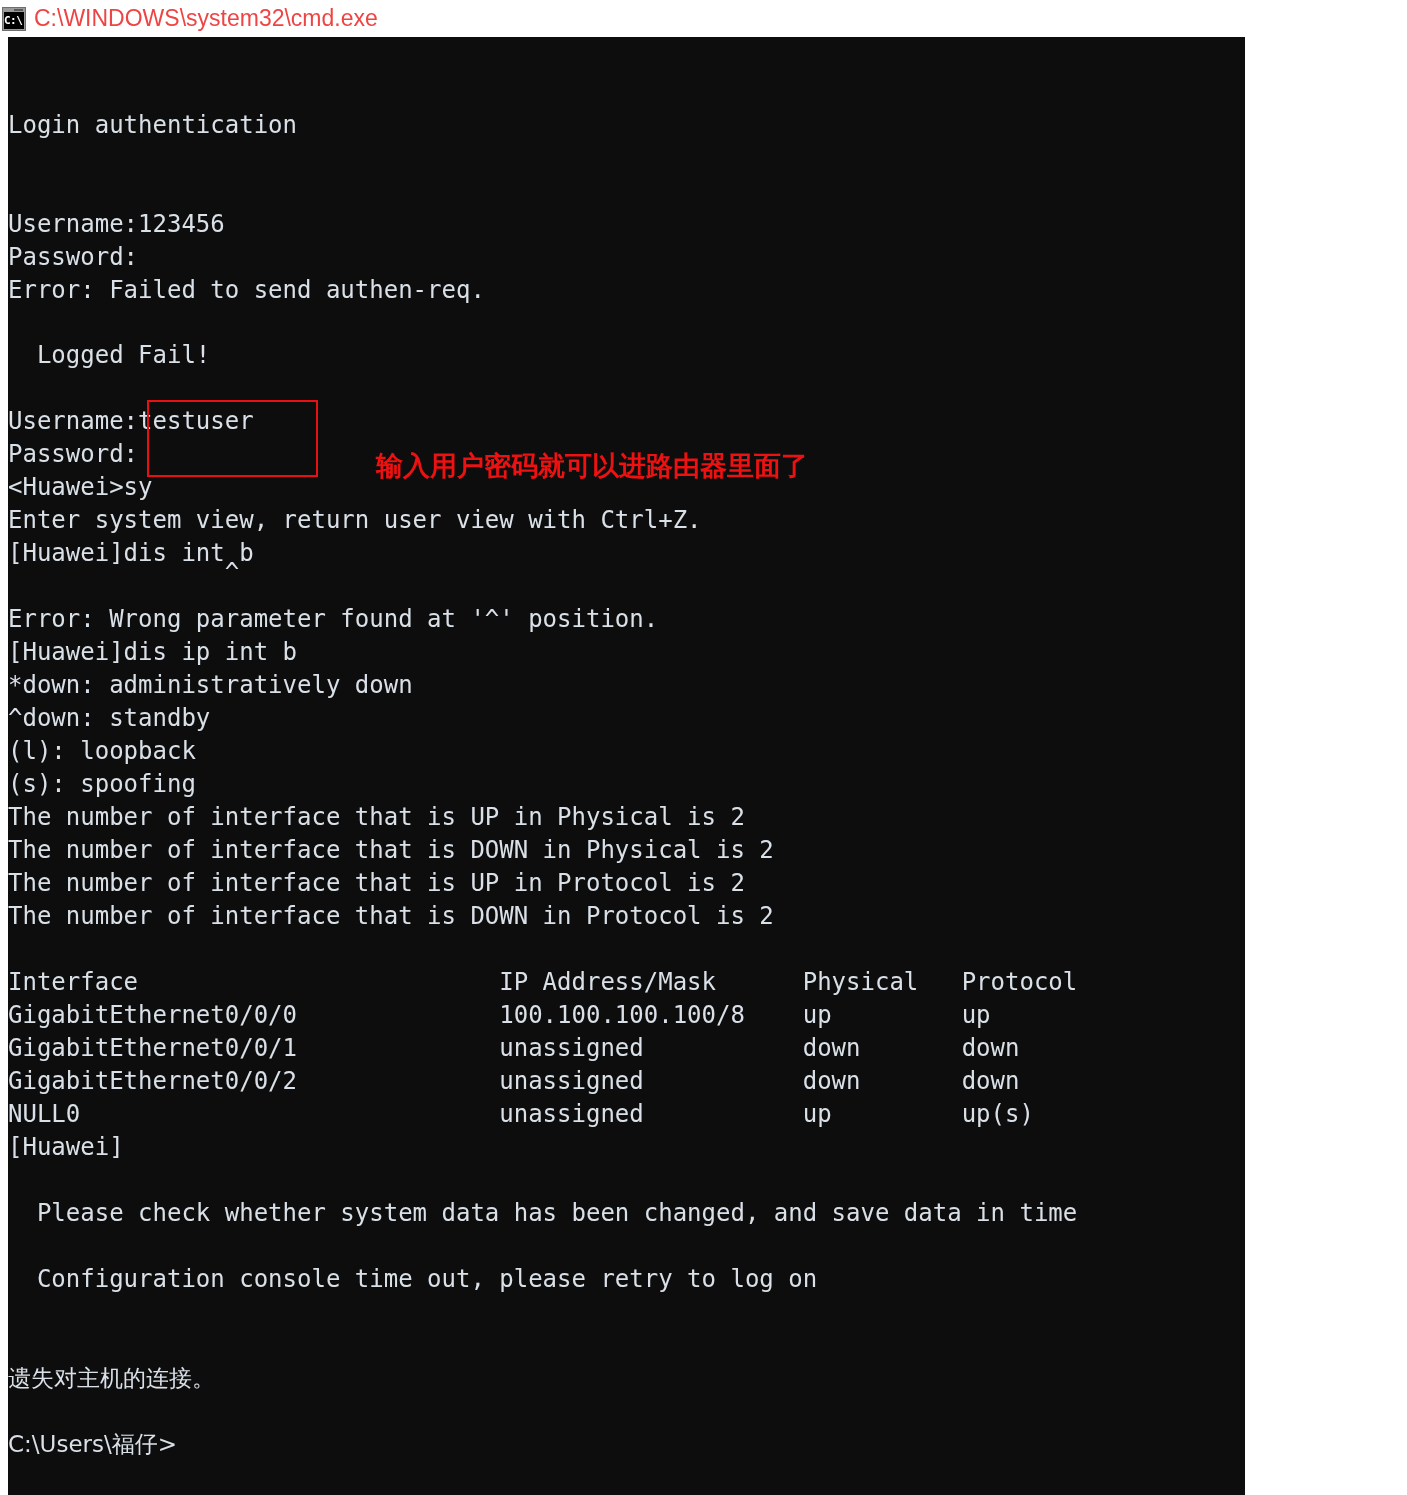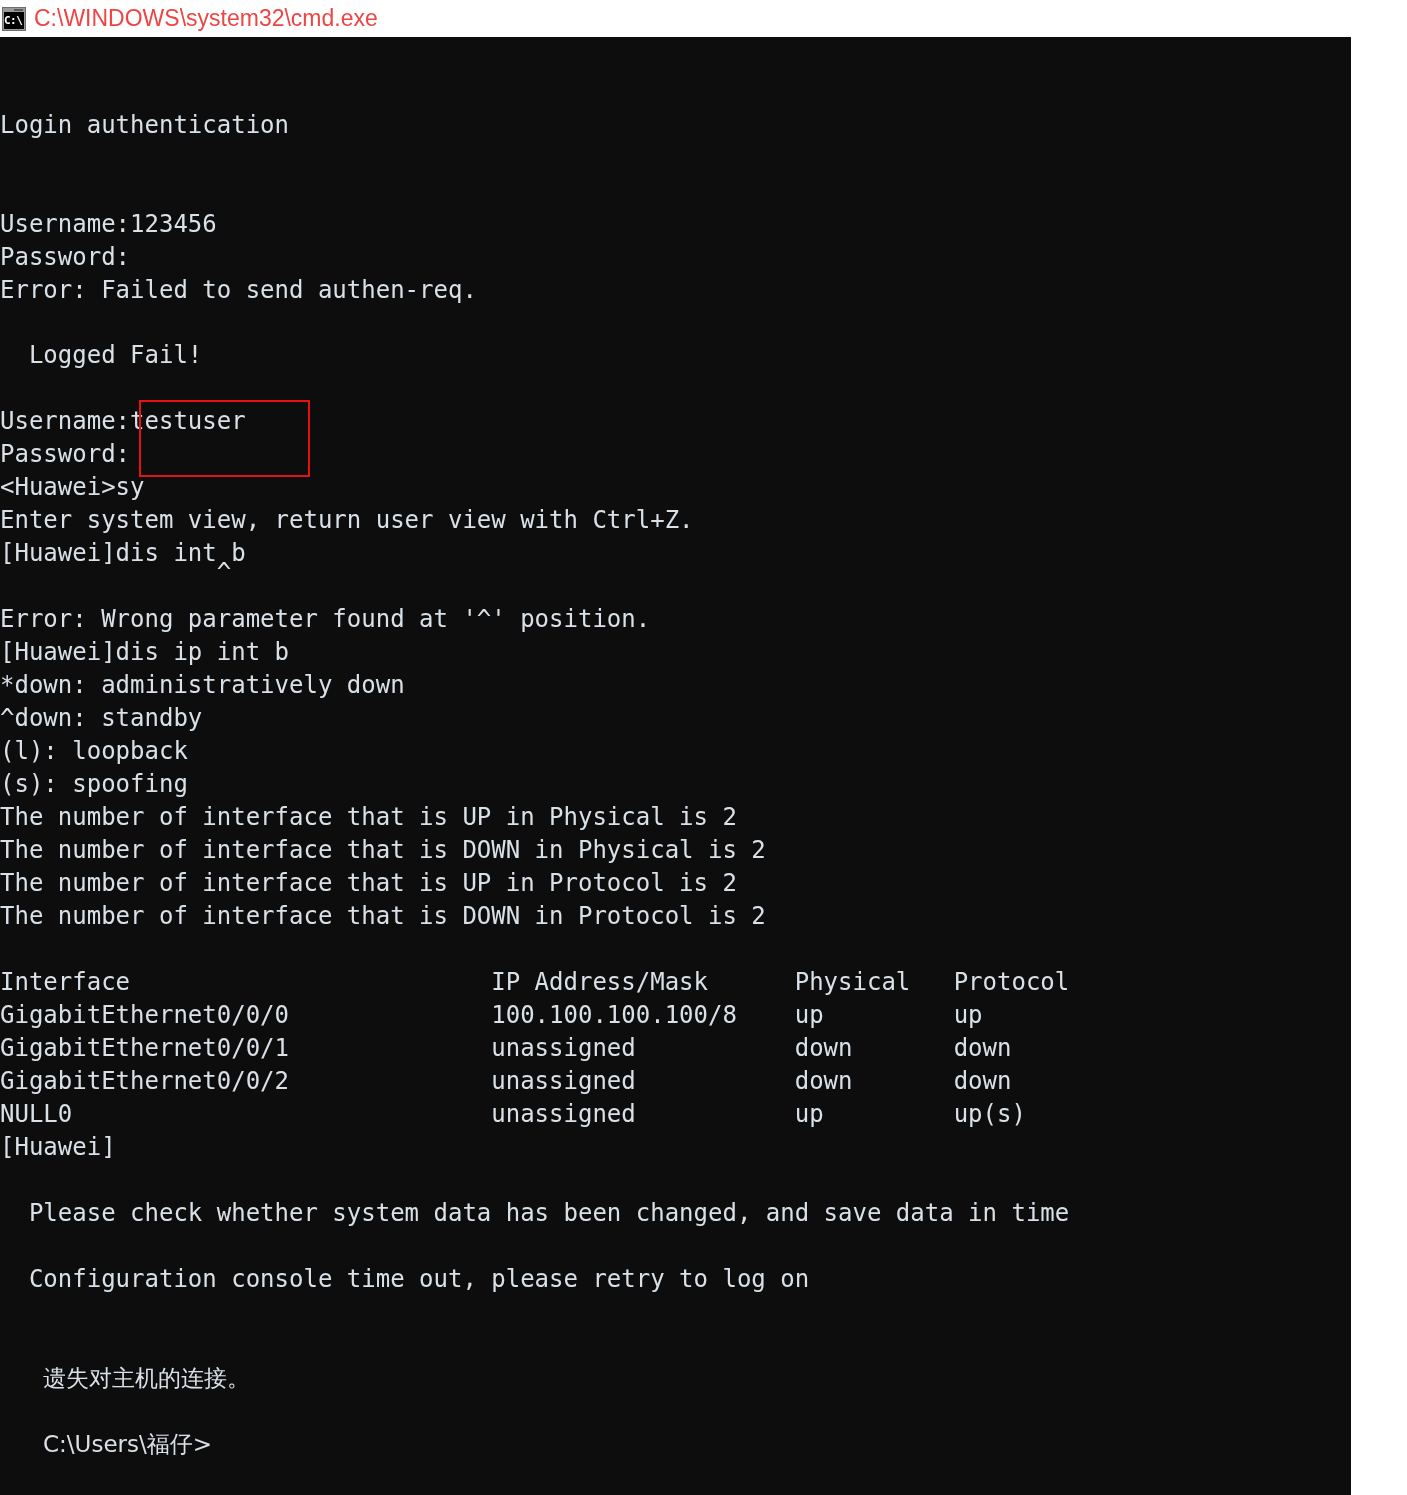--- a/index.html
+++ b/index.html
@@ -60,22 +60,22 @@
     font-family: "Liberation Sans", sans-serif;
     font-size: 23px;
     color: #ef4444;
     white-space: pre;
     line-height: 37px;
   }
 
   
   #console {
     position: absolute;
-    left: 0; top: 37px;
-    width: 1351px;
+    left: 8px; top: 37px;
+    width: 1237px;
     height: 1458px;
     background: #0d0d0d;
     overflow: hidden;
     text-align: center;
   }
   #console-lines {
     position: relative;
     font-family: "DejaVu Serif", "Liberation Serif", serif;
     font-size: 25px;
     color: #d8dfe6;
@@ -88,21 +88,20 @@
     height: 33px;
     line-height: 33px;
     white-space: pre;
     font-family: "DejaVu Sans Mono", "Liberation Mono", monospace;
     font-size: 24px;
     color: #d9e0e7;
   }
   .cline.cn {
     font-family: "DejaVu Sans", sans-serif;
     font-size: 23px;
-    margin-left: 43px;
   }
 
   
   #highlight-box {
     position: absolute;
     border: 2px solid #e81010;
     box-sizing: border-box;
     background: transparent;
     pointer-events: none;
   }
@@ -125,13 +124,14 @@
     <div class="icon-screen">C:\.</div>
   </div>
   <div id="title-text">C:\WINDOWS\system32\cmd.exe</div>
 </div>
 
 <div id="console" style="background: rgb(13, 13, 13);">
   <div id="console-lines" style="color: rgb(217, 224, 231);"><div class="cline" style="top: 72px;">Login authentication</div><div class="cline" style="top: 171px;">Username:123456</div><div class="cline" style="top: 204px;">Password:</div><div class="cline" style="top: 237px;">Error: Failed to send authen-req.</div><div class="cline" style="top: 302px;">  Logged Fail!</div><div class="cline" style="top: 368px;">Username:testuser</div><div class="cline" style="top: 401px;">Password:</div><div class="cline" style="top: 434px;">&lt;Huawei&gt;sy</div><div class="cline" style="top: 467px;">Enter system view, return user view with Ctrl+Z.</div><div class="cline" style="top: 500px;">[Huawei]dis int b</div><div class="cline" style="top: 519px;">               ^</div><div class="cline" style="top: 566px;">Error: Wrong parameter found at '^' position.</div><div class="cline" style="top: 599px;">[Huawei]dis ip int b</div><div class="cline" style="top: 632px;">*down: administratively down</div><div class="cline" style="top: 665px;">^down: standby</div><div class="cline" style="top: 698px;">(l): loopback</div><div class="cline" style="top: 731px;">(s): spoofing</div><div class="cline" style="top: 764px;">The number of interface that is UP in Physical is 2</div><div class="cline" style="top: 797px;">The number of interface that is DOWN in Physical is 2</div><div class="cline" style="top: 830px;">The number of interface that is UP in Protocol is 2</div><div class="cline" style="top: 863px;">The number of interface that is DOWN in Protocol is 2</div><div class="cline" style="top: 929px;">Interface                         IP Address/Mask      Physical   Protocol</div><div class="cline" style="top: 962px;">GigabitEthernet0/0/0              100.100.100.100/8    up         up</div><div class="cline" style="top: 995px;">GigabitEthernet0/0/1              unassigned           down       down</div><div class="cline" style="top: 1028px;">GigabitEthernet0/0/2              unassigned           down       down</div><div class="cline" style="top: 1061px;">NULL0                             unassigned           up         up(s)</div><div class="cline" style="top: 1094px;">[Huawei]</div><div class="cline" style="top: 1160px;">  Please check whether system data has been changed, and save data in time</div><div class="cline" style="top: 1226px;">  Configuration console time out, please retry to log on</div><div class="cline cn" style="top: 1325px;">遗失对主机的连接。</div><div class="cline cn" style="top: 1391px;">C:\Users\福仔&gt;</div></div>
 
   <div id="highlight-box" style="left: 139px; top: 363px; width: 171px; height: 77px; border-color: rgb(232, 16, 16);"></div>
 
+  <div id="annotation-note" style="left: 368px; top: 412px; color: rgb(238, 17, 17);">输入用户密码就可以进路由器里面了</div>
 </div>
 
 </body></html>

